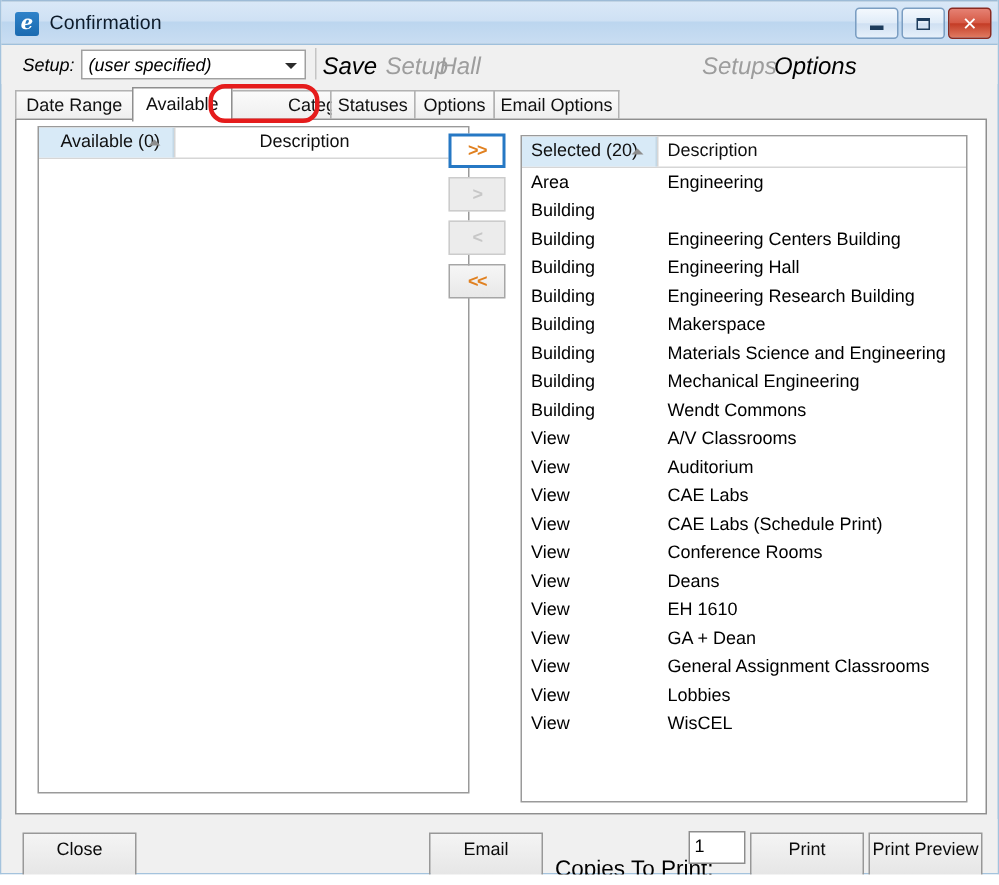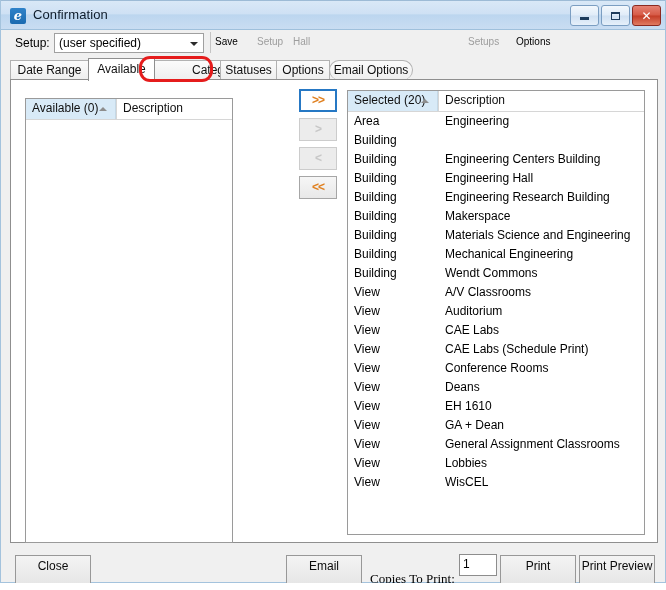--- a/index.html
+++ b/index.html
@@ -95,20 +95,21 @@
     font-size: 12px;
     font-weight: bold;
     font-family: "DejaVu Sans", sans-serif;
   }
 
   
   .setupbar {
     position: relative;
     height: 26px;
     background: #f0f0f0;
+    font-style: italic;
   }
   .setup-label {
     position: absolute;
     left: 14px; top: 6px;
     font-size: 12px;
   }
   .setup-combo {
     position: absolute;
     left: 53px; top: 3px;
     width: 150px; height: 20px;
@@ -132,21 +133,21 @@
   }
   .sep {
     position: absolute;
     top: 2px;
     width: 1px; height: 21px;
     background: #c4c4c4;
   }
   .tb-cmd {
     position: absolute;
     top: 6px;
-    font-size: 10px;
+    font-size: 16px;
     color: #000;
     white-space: nowrap;
   }
   .tb-cmd.disabled { color: #9d9d9d; }
 
   
   .tabstrip {
     position: absolute;
     left: 9px; top: 58px;
     width: 648px; height: 22px;
@@ -284,23 +285,22 @@
     border: 1px solid #989898;
     background: linear-gradient(to bottom, #f4f4f4, #e4e4e4);
     font-size: 12px;
     line-height: 21px;
     text-align: center;
     color: #0b0b0b;
   }
   .copies-label {
     position: absolute;
     top: 25px;
-    font-size: 13px;
+    font-size: 15px;
     white-space: nowrap;
-    font-family: Liberation Serif, serif;
   }
   .copies-input {
     position: absolute;
     box-sizing: border-box;
     border: 1px solid #8d8d8d;
     background: #ffffff;
     font-size: 12px;
     padding: 2px 3px 0 3px;
   }
 
@@ -355,26 +355,26 @@
       <div class="tb-cmd disabled" style="left:467px;">Setups</div>
       <div class="tb-cmd" style="left:515px;">Options</div>
     </div>
 
     <div class="tabstrip">
       <div class="tab" style="left:0px;   width:79px;">Date Range</div>
       <div class="tab active" style="left:78px;  width:67px;">Available</div>
       <div class="tab" style="left:144px; width:67px;padding-left:37px;">Categories</div>
       <div class="tab" style="left:210px; width:57px;">Statuses</div>
       <div class="tab" style="left:266px; width:54px;">Options</div>
-      <div class="tab" style="left:319px; width:84px;border-radius:10px;">Email Options</div>
+      <div class="tab" style="left:319px; width:84px;">Email Options</div>
     </div>
 
     <div class="tabpage">
 
-      <div class="listbox" style="left:14px; top:18px; width:208px; height:445px;">
+      <div class="listbox" style="left:14px; top:4px; width:288px; height:445px;text-align:center;">
         <div class="list-head">
           <div class="hcell sorted" style="left:0; width:90px;">
             <span>Available (0)</span>
             <span class="sortarrow"></span>
           </div>
           <div class="hsplit" style="left:90px;"></div>
           <div class="hcell" style="left:91px; width:166px;">Description</div>
         </div>
         <div class="rows"></div>
       </div>

